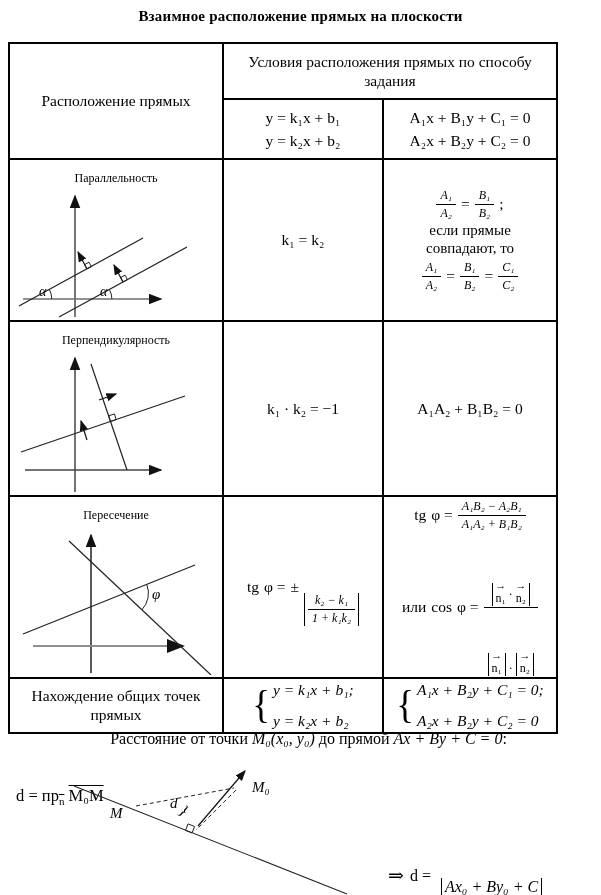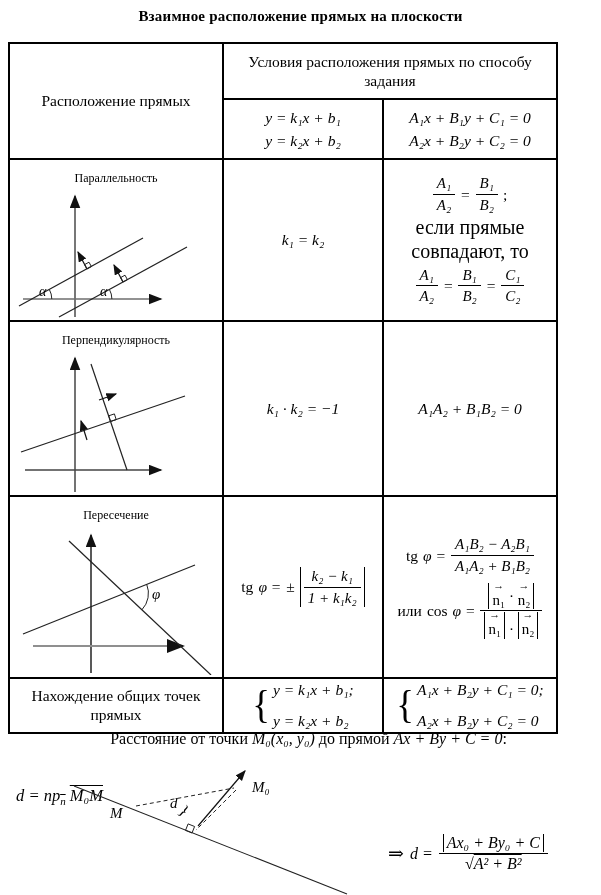--- a/index.html
+++ b/index.html
@@ -3,42 +3,42 @@
 <meta charset="utf-8">
 <style>
   html,body{margin:0;padding:0;background:#e8e8e8;}
   .page{position:relative;width:601px;height:895px;background:#ffffff;
         font-family:"Liberation Serif","DejaVu Serif",serif;color:#000;overflow:hidden;}
   .title{position:absolute;top:8px;left:0;width:100%;text-align:center;
          font-weight:bold;font-size:15px;letter-spacing:.2px;}
   table.main{position:absolute;top:42px;left:8px;border-collapse:collapse;table-layout:fixed;}
   table.main td{border:2px solid #000;padding:1px 3px;vertical-align:middle;
                 text-align:center;font-size:15.5px;line-height:1.25;}
-  .ital{font-style:italic;}
+  .ital{}
   .mrow{display:flex;justify-content:center;align-items:center;gap:5px;}
   .eqline{margin:3px 0;}
   .cell-col{display:flex;flex-direction:column;align-items:center;justify-content:flex-start;height:100%;}
   .row-label{padding-top:10px;font-size:12px;}
   
-  .frac{display:inline-block;vertical-align:middle;text-align:center;font-style:italic;font-size:15px;}
+  .frac{display:inline-block;vertical-align:middle;text-align:center;font-style:italic;font-size:12px;}
   .frac .num{display:block;padding:0 4px 1px;}
   .frac .den{display:block;border-top:1.3px solid #000;padding:1px 4px 0;}
   
   .bars{display:inline-flex;align-items:center;border-left:1.3px solid #000;
-        border-right:1.3px solid #000;padding:0 3px;}
+        border-right:1.3px solid #000;padding:0 3px;margin-top:44px;}
   
   .vec{position:relative;display:inline-block;margin-top:8px;}
   .vec::before{content:"\2192";position:absolute;left:50%;transform:translateX(-50%);
                top:-12px;font-size:11px;font-style:normal;}
   
   .system{display:inline-flex;align-items:center;font-style:italic;}
   .sysbrace{font-size:37px;font-weight:400;transform:scaleY(1.08);margin-right:3px;font-style:normal;}
   .syslines{display:flex;flex-direction:column;text-align:left;gap:12px;}
   .ovl{text-decoration:overline;}
-  .note{font-size:20px;line-height:1.2;}
+  .note{font-size:15px;line-height:1.2;}
   
   .dist-head{position:absolute;top:730px;left:8px;width:100%;text-align:center;font-size:16px;}
   .dist-head .mathpart{font-style:italic;}
   .proj-label{position:absolute;left:16px;top:786px;font-size:16.5px;}
   .proj-label sub{font-size:11px;}
   .result{position:absolute;left:388px;top:834px;font-size:16px;display:flex;align-items:center;gap:6px;}
   .result .frac{font-size:15.5px;}
   svg text{font-family:"Liberation Serif","DejaVu Serif",serif;}
 </style>
 </head>

